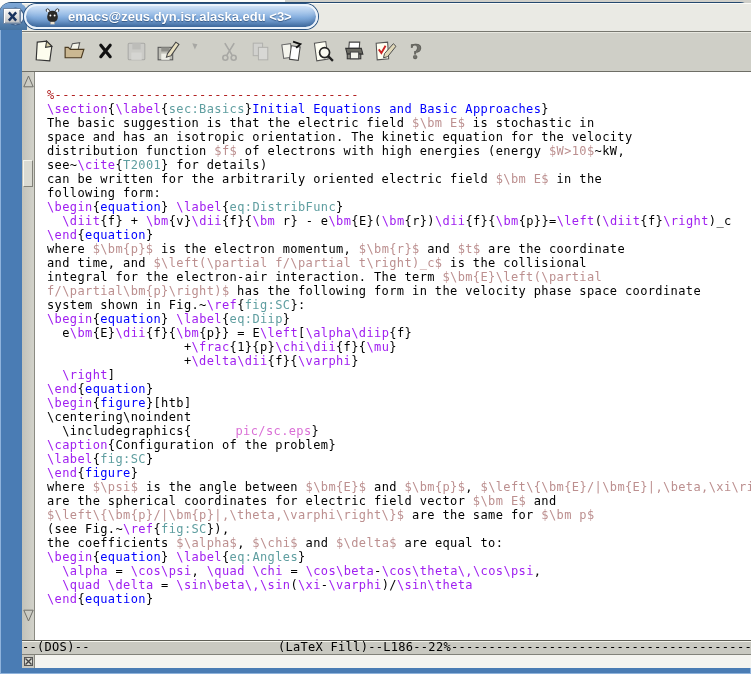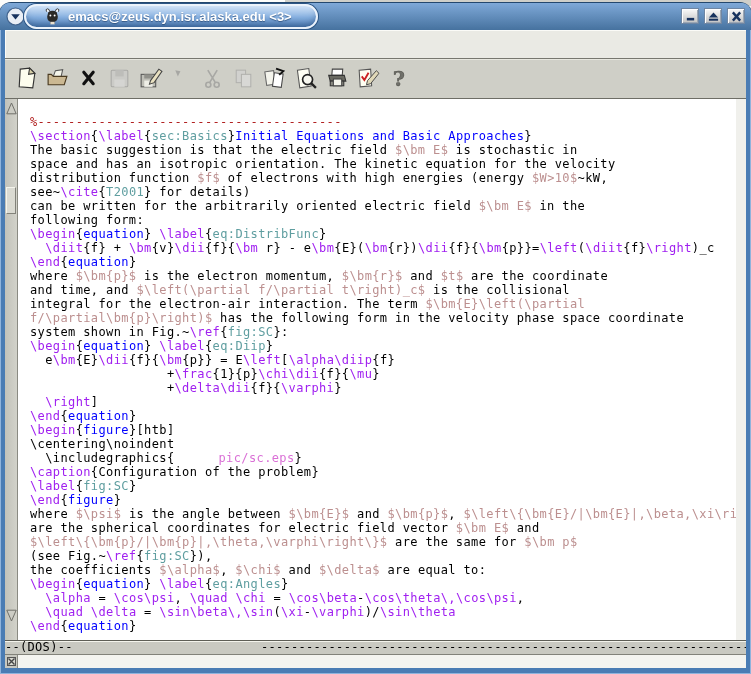--- a/index.html
+++ b/index.html
@@ -7,21 +7,21 @@
   body { font-family:"Liberation Sans", sans-serif; background:#f6f6f2; }
 
   .desktop { position:relative; width:751px; height:674px; }
   .bg-strip { position:absolute; top:0; left:0; width:751px; height:6px;
     background:linear-gradient(90deg,#fdfdfb 0 38%,#cfcfc9 38% 100%); }
 
   
   .frame { position:absolute; top:3px; left:0; width:751px; height:671px;
     background:#4a7cb4; border-radius:11px 11px 0 0;
     box-shadow: inset 0 0 0 1px #8fb3dc, 0 0 0 1px #24486e;
-    display:flex; flex-direction:column; padding:0 5px 6px 5px; }
+    display:flex; padding:0 5px 6px 5px; }
 
   
   .titlebar { height:27px; position:relative; flex:0 0 27px;
     background:linear-gradient(#7fa9d8,#4a7ab2 70%,#426f a5);
     background:linear-gradient(#7fa9d8,#46729f); border-radius:9px 9px 0 0; margin:0 -5px; }
   .menu-btn { position:absolute; left:6px; top:4px; width:19px; height:19px; }
   .title-pill { position:absolute; left:24px; top:1px; height:25px;
     display:inline-flex; align-items:center; gap:7px; padding:0 24px 0 18px;
     background:linear-gradient(#d2e3f7,#86b0e0 55%,#5d8cc4);
     border:2px solid #ecf3fb; border-radius:13px;
@@ -241,21 +241,21 @@
           <svg class="sb-arrow sb-down" width="11" height="13" viewBox="0 0 11 13">
             <polygon points="5.5,12 10.2,1.2 0.8,1.2" fill="#ccccc4" stroke="#70706a" stroke-width="1"></polygon>
           </svg>
         </div>
         <div class="buffer-wrap">
           <pre class="buffer" id="buffer"><div class="line">&nbsp;</div><div class="line"><span class="tr">%----------------------------------------</span></div><div class="line"><span class="tk">\section</span><span class="td">{</span><span class="tk">\label</span><span class="td">{</span><span class="tc">sec:Basics</span><span class="td">}</span><span class="tf">Initial Equations and Basic Approaches</span><span class="td">}</span></div><div class="line"><span class="td">The basic suggestion is that the electric field </span><span class="tm">$\bm E$</span><span class="td"> is stochastic in</span></div><div class="line"><span class="td">space and has an isotropic orientation. The kinetic equation for the velocity</span></div><div class="line"><span class="td">distribution function </span><span class="tm">$f$</span><span class="td"> of electrons with high energies (energy </span><span class="tm">$W&gt;10$</span><span class="td">~kW,</span></div><div class="line"><span class="td">see~</span><span class="tk">\cite</span><span class="td">{</span><span class="tc">T2001</span><span class="td">} for details)</span></div><div class="line"><span class="td">can be written for the arbitrarily oriented electric field </span><span class="tm">$\bm E$</span><span class="td"> in the</span></div><div class="line"><span class="td">following form:</span></div><div class="line"><span class="tk">\begin</span><span class="td">{</span><span class="tf">equation</span><span class="td">} </span><span class="tk">\label</span><span class="td">{</span><span class="tc">eq:DistribFunc</span><span class="td">}</span></div><div class="line"><span class="td">  </span><span class="tk">\diit</span><span class="td">{f} + </span><span class="tk">\bm</span><span class="td">{v}</span><span class="tk">\dii</span><span class="td">{f}{</span><span class="tk">\bm</span><span class="td"> r} - e</span><span class="tk">\bm</span><span class="td">{E}(</span><span class="tk">\bm</span><span class="td">{r})</span><span class="tk">\dii</span><span class="td">{f}{</span><span class="tk">\bm</span><span class="td">{p}}=</span><span class="tk">\left</span><span class="td">(</span><span class="tk">\diit</span><span class="td">{f}</span><span class="tk">\right</span><span class="td">)_c</span></div><div class="line"><span class="tk">\end</span><span class="td">{</span><span class="tf">equation</span><span class="td">}</span></div><div class="line"><span class="td">where </span><span class="tm">$\bm{p}$</span><span class="td"> is the electron momentum, </span><span class="tm">$\bm{r}$</span><span class="td"> and </span><span class="tm">$t$</span><span class="td"> are the coordinate</span></div><div class="line"><span class="td">and time, and </span><span class="tm">$\left(\partial f/\partial t\right)_c$</span><span class="td"> is the collisional</span></div><div class="line"><span class="td">integral for the electron-air interaction. The term </span><span class="tm">$\bm{E}\left(\partial</span></div><div class="line"><span class="tm">f/\partial\bm{p}\right)$</span><span class="td"> has the following form in the velocity phase space coordinate</span></div><div class="line"><span class="td">system shown in Fig.~</span><span class="tk">\ref</span><span class="td">{</span><span class="tc">fig:SC</span><span class="td">}:</span></div><div class="line"><span class="tk">\begin</span><span class="td">{</span><span class="tf">equation</span><span class="td">} </span><span class="tk">\label</span><span class="td">{</span><span class="tc">eq:Diip</span><span class="td">}</span></div><div class="line"><span class="td">  e</span><span class="tk">\bm</span><span class="td">{E}</span><span class="tk">\dii</span><span class="td">{f}{</span><span class="tk">\bm</span><span class="td">{p}} = E</span><span class="tk">\left</span><span class="td">[</span><span class="tk">\alpha\diip</span><span class="td">{f}</span></div><div class="line"><span class="td">                  +</span><span class="tk">\frac</span><span class="td">{1}{p}</span><span class="tk">\chi\dii</span><span class="td">{f}{</span><span class="tk">\mu</span><span class="td">}</span></div><div class="line"><span class="td">                  +</span><span class="tk">\delta\dii</span><span class="td">{f}{</span><span class="tk">\varphi</span><span class="td">}</span></div><div class="line"><span class="td">  </span><span class="tk">\right</span><span class="td">]</span></div><div class="line"><span class="tk">\end</span><span class="td">{</span><span class="tf">equation</span><span class="td">}</span></div><div class="line"><span class="tk">\begin</span><span class="td">{</span><span class="tf">figure</span><span class="td">}[htb]</span></div><div class="line"><span class="td">\centering\noindent</span></div><div class="line"><span class="td">  \includegraphics{</span><span class="to">pic/sc.eps</span><span class="td">}</span></div><div class="line"><span class="tk">\caption</span><span class="td">{Configuration of the problem}</span></div><div class="line"><span class="tk">\label</span><span class="td">{</span><span class="tc">fig:SC</span><span class="td">}</span></div><div class="line"><span class="tk">\end</span><span class="td">{</span><span class="tf">figure</span><span class="td">}</span></div><div class="line"><span class="td">where </span><span class="tm">$\psi$</span><span class="td"> is the angle between </span><span class="tm">$\bm{E}$</span><span class="td"> and </span><span class="tm">$\bm{p}$</span><span class="td">, </span><span class="tm">$\left\{\bm{E}/|\bm{E}|,\beta,\xi\right\}$</span></div><div class="line"><span class="td">are the spherical coordinates for electric field vector </span><span class="tm">$\bm E$</span><span class="td"> and</span></div><div class="line"><span class="tm">$\left\{\bm{p}/|\bm{p}|,\theta,\varphi\right\}$</span><span class="td"> are the same for </span><span class="tm">$\bm p$</span></div><div class="line"><span class="td">(see Fig.~</span><span class="tk">\ref</span><span class="td">{</span><span class="tc">fig:SC</span><span class="td">}),</span></div><div class="line"><span class="td">the coefficients </span><span class="tm">$\alpha$</span><span class="td">, </span><span class="tm">$\chi$</span><span class="td"> and </span><span class="tm">$\delta$</span><span class="td"> are equal to:</span></div><div class="line"><span class="tk">\begin</span><span class="td">{</span><span class="tf">equation</span><span class="td">} </span><span class="tk">\label</span><span class="td">{</span><span class="tc">eq:Angles</span><span class="td">}</span></div><div class="line"><span class="td">  </span><span class="tk">\alpha</span><span class="td"> = </span><span class="tk">\cos\psi</span><span class="td">, </span><span class="tk">\quad</span><span class="td"> </span><span class="tk">\chi</span><span class="td"> = </span><span class="tk">\cos\beta</span><span class="td">-</span><span class="tk">\cos\theta\,\cos\psi</span><span class="td">,</span></div><div class="line"><span class="td">  </span><span class="tk">\quad</span><span class="td"> </span><span class="tk">\delta</span><span class="td"> = </span><span class="tk">\sin\beta\,\sin</span><span class="td">(</span><span class="tk">\xi</span><span class="td">-</span><span class="tk">\varphi</span><span class="td">)/</span><span class="tk">\sin\theta</span></div><div class="line"><span class="tk">\end</span><span class="td">{</span><span class="tf">equation</span><span class="td">}</span></div></pre>
         </div>
         <div class="right-strip"></div>
       </div>
 
-      <div class="modeline"><span>--(DOS)--  </span><span class="bold">acceleration.tex</span><span>       </span><span>--------------------------------------------------------------------</span></div>
+      <div class="modeline"><span>--(DOS)--  </span><span class="bold">acceleration.tex</span><span>       </span><span>(LaTeX Fill)--L186--22%</span><span>--------------------------------------------------------------------</span></div>
 
       <div class="minibuffer">
         <div class="mini-stub">
           <svg width="9" height="9" viewBox="0 0 9 9">
             <rect x="0.5" y="0.5" width="8" height="8" fill="#d8d8d0" stroke="#555"></rect>
             <path d="M1.5 1.5 L7.5 7.5 M7.5 1.5 L1.5 7.5" stroke="#444" stroke-width="1.4"></path>
           </svg>
         </div>
         <span class="mini-text"></span>
       </div>

